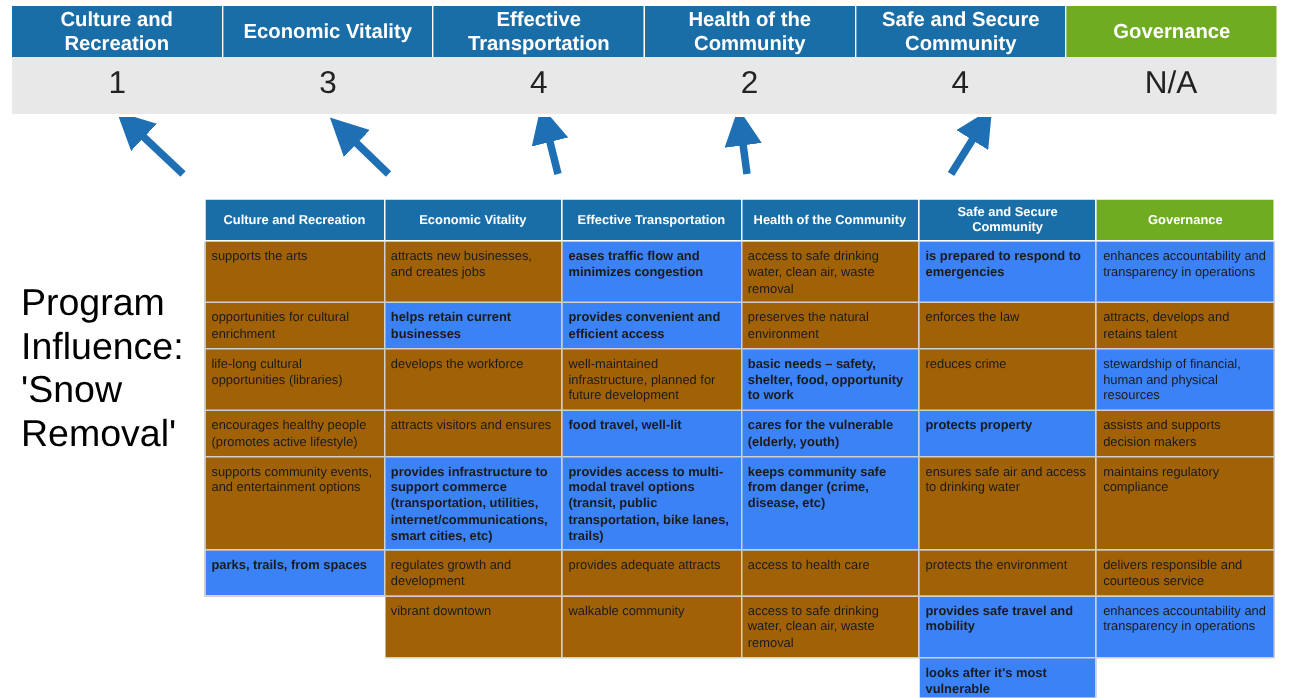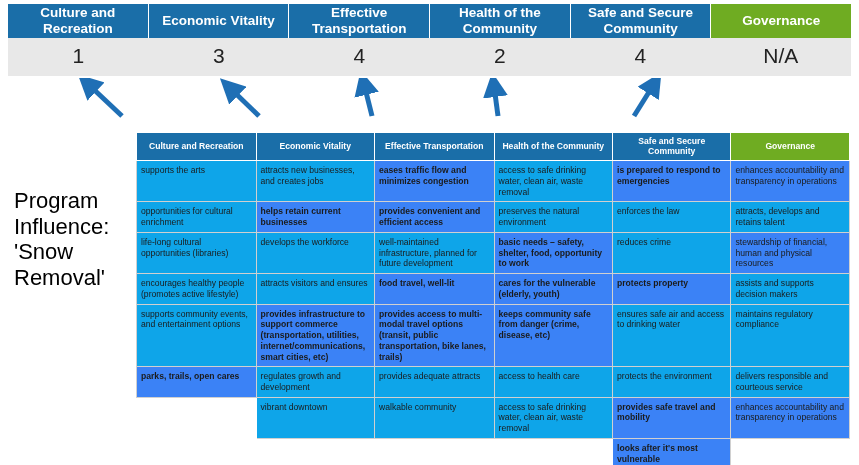--- a/index.html
+++ b/index.html
@@ -72,21 +72,21 @@
     width: 859px;
     height: 58px;
   }
 
   
   #caption {
     position: absolute;
     left: 14px;
     top: 188px;
     width: 120px;
-    font-size: 22px;
+    font-size: 25px;
     color: #000000;
     line-height: 1.16;
     text-align: left;
   }
 
   
   #matrix {
     position: absolute;
     left: 136px;
     top: 132px;
@@ -109,21 +109,21 @@
   #matrix th.gov {
     background: #6fac22;
   }
   #matrix td {
     font-size: 8.6px;
     color: #1b1b1b;
     vertical-align: top;
     padding: 4px 4px;
     border: 1px solid #d0d0d0;
     line-height: 1.25;
-    background: #0ea5e9;
+    background: #a16207;
   }
   #matrix td.hl {
     background: #3b82f6;
     font-weight: bold;
   }
   #matrix td.gray {
     background: #3b82f6;
   }
   #matrix td.empty {
     border-color: #ffffff;
@@ -213,21 +213,21 @@
       </tr>
       <tr>
         <td>supports community events, and entertainment options</td>
         <td class="hl">provides infrastructure to support commerce (transportation, utilities, internet/communications, smart cities, etc)</td>
         <td class="hl">provides access to multi-modal travel options (transit, public transportation, bike lanes, trails)</td>
         <td class="hl">keeps community safe from danger (crime, disease, etc)</td>
         <td>ensures safe air and access to drinking water</td>
         <td>maintains regulatory compliance</td>
       </tr>
       <tr>
-        <td class="hl">parks, trails, open cares</td>
+        <td class="hl">parks, trails, from spaces</td>
         <td>regulates growth and development</td>
         <td>provides adequate attracts</td>
         <td>access to health care</td>
         <td>protects the environment</td>
         <td>delivers responsible and courteous service</td>
       </tr>
       <tr>
         <td class="empty"></td>
         <td>vibrant downtown</td>
         <td>walkable community</td>

